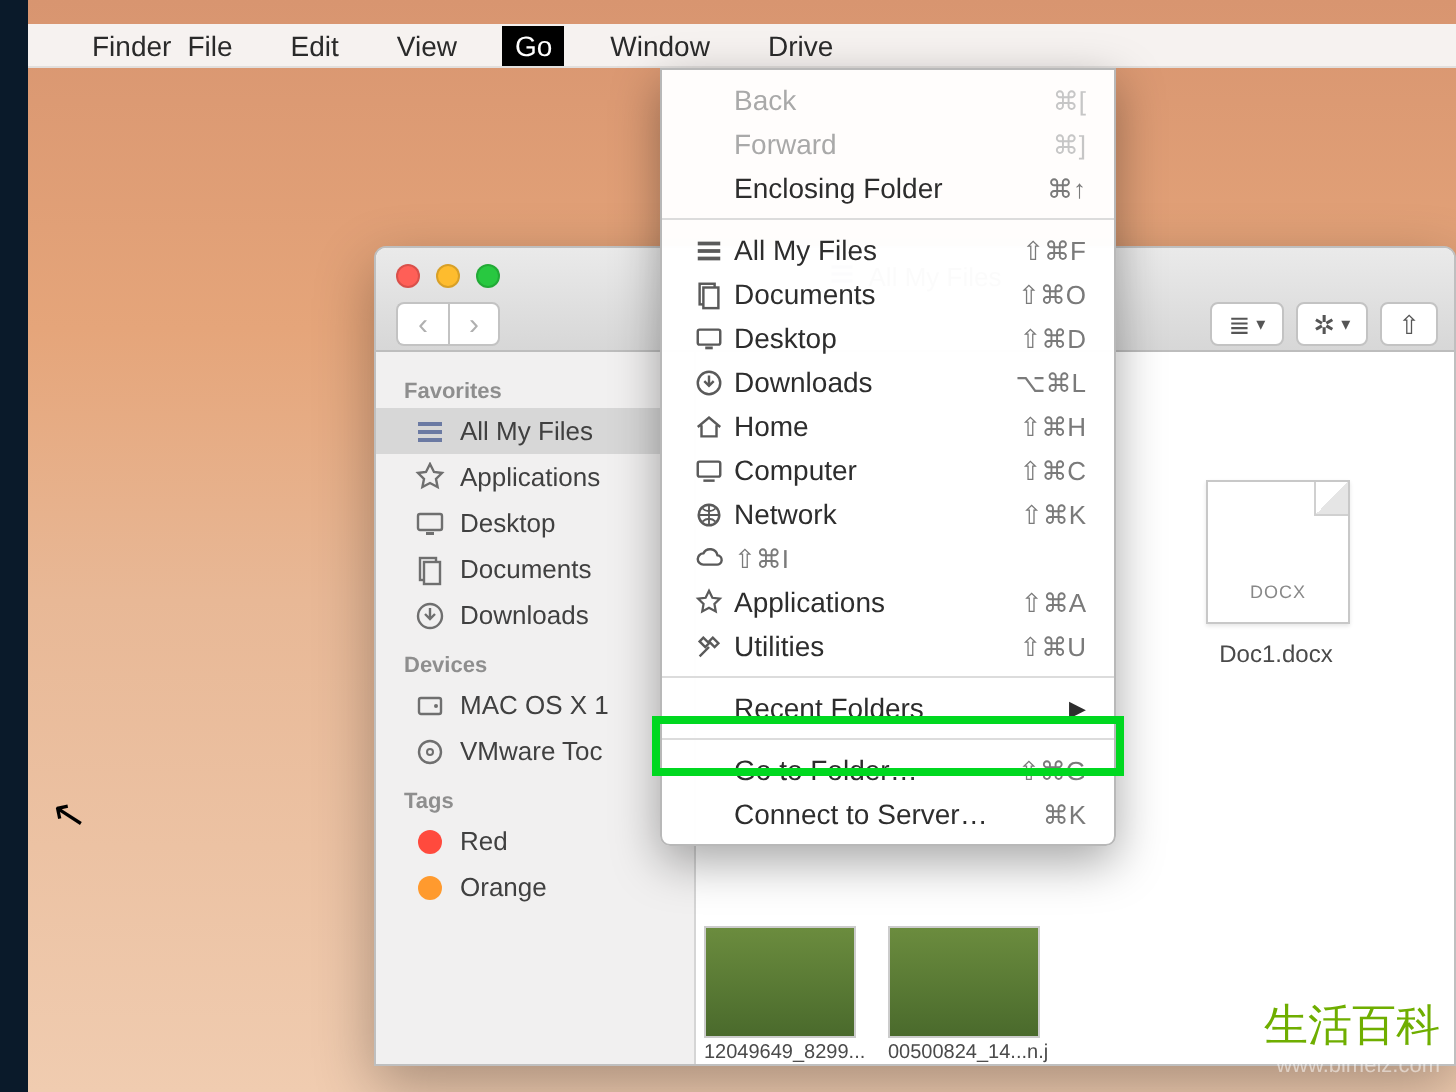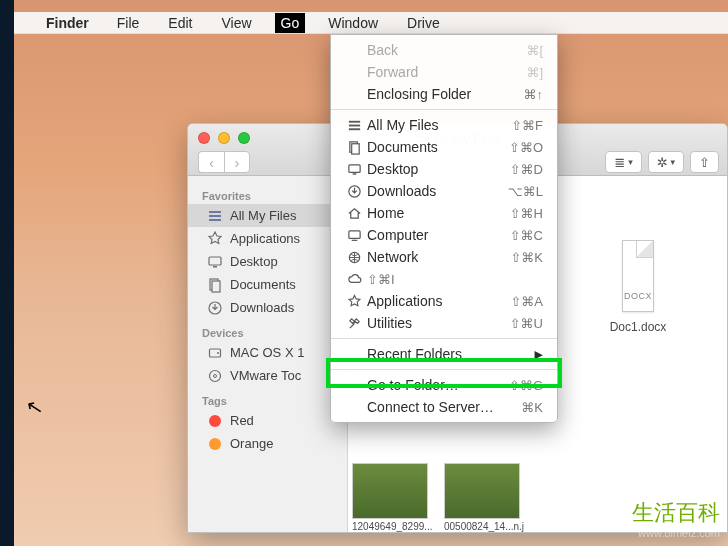--- a/index.html
+++ b/index.html
@@ -1,20 +1,20 @@
 <!DOCTYPE html>
 <html><head>
   <meta charset="utf-8">
   <style>
     * { box-sizing: border-box; margin: 0; padding: 0; font-family: -apple-system, "Helvetica Neue", Helvetica, Arial, sans-serif; }
     body { width: 728px; height: 546px; overflow: hidden; background: linear-gradient(to bottom, #d89570 0%, #e5a57a 30%, #e8b896 55%, #f0ccb0 100%); position: relative; }
     .leftbar { position: absolute; left: 0; top: 0; width: 14px; height: 100%; background: #0a1a2a; }
     .menubar { position: absolute; left: 14px; right: 0; top: 12px; height: 22px; background: rgba(248,248,248,0.94); display: flex; align-items: center; font-size: 14px; font-weight: 500; color: #2a2a2a; border-bottom: 1px solid rgba(0,0,0,0.08); padding-left: 16px; }
     .menubar .apple { font-size: 15px; margin-right: 16px; }
-    .menubar .appname { font-weight: 700; margin-right: 22px; }
+    .menubar .appname { font-weight: 400; margin-right: 2px; }
     .menubar .mitem { margin-right: 17px; padding: 2px 6px; }
     .menubar .mitem.active { background: #000000; color: #fff; }
     .cursor { position: absolute; left: 26px; top: 395px; font-size: 20px; color: #000; transform: rotate(-12deg); }
     .finder { position: absolute; left: 187px; top: 123px; width: 541px; height: 410px; background: #fff; border-radius: 6px 6px 0 0; box-shadow: 0 10px 30px rgba(0,0,0,0.3); overflow: hidden; border: 1px solid #bfbfbf; }
     .titlebar { height: 52px; background: linear-gradient(#eaeaea,#d7d7d7); border-bottom: 1px solid #bdbdbd; position: relative; }
     .traffic { position: absolute; left: 10px; top: 8px; display: flex; gap: 8px; }
     .dot { width: 12px; height: 12px; border-radius: 50%; border: 0.5px solid rgba(0,0,0,0.15); }
     .dot.r { background: #ff5f57; } .dot.y { background: #febc2e; } .dot.g { background: #28c840; }
     .title { position: absolute; top: 6px; left: 0; right: 0; text-align: center; font-size: 13px; color: #444; display:flex; align-items:center; justify-content:center; gap:6px;}
     .navbtns { position: absolute; left: 10px; top: 27px; display: flex; }
@@ -25,21 +25,21 @@
     .tbtn { height: 22px; padding: 0 8px; background: #fff; border: 1px solid #c3c3c3; border-radius: 4px; display: flex; align-items: center; justify-content: center; color: #555; font-size: 13px; gap: 3px;}
     .content { display: flex; height: calc(100% - 52px); justify-content: space-between; }
     .sidebar { width: 160px; background: #f1f0f0; border-right: 1px solid #d5d5d5; padding: 6px 0; font-size: 13px; overflow: hidden; }
     .shead { color: #8e8e8e; font-size: 11px; font-weight: 600; padding: 8px 14px 2px; }
     .sitem { display: flex; align-items: center; padding: 3px 10px 3px 18px; gap: 7px; color: #404040; white-space: nowrap; overflow:hidden;}
     .sitem.selected { background: #d7d7d7; }
     .sicon { width: 17px; height: 17px; display: flex; align-items: center; justify-content: center; flex-shrink: 0; }
     .tagdot { width: 12px; height: 12px; border-radius: 50%; }
     .pane { flex: 1; background: #fff; position: relative; padding: 20px; }
     .fileicon { position: absolute; right: 54px; top: 64px; width: 70px; text-align: center; font-size: 12px; color: #4a4a4a; }
-    .docpage { width: 32px; height: 72px; margin: 0 auto 8px; background: #fff; border: 1px solid #c8c8c8; position: relative; box-shadow: 0 1px 2px rgba(0,0,0,0.1);}
+    .docpage { width: 72px; height: 72px; margin: 0 auto 8px; background: #fff; border: 1px solid #c8c8c8; position: relative; box-shadow: 0 1px 2px rgba(0,0,0,0.1);}
     .docpage::before { content: ""; position: absolute; right: 0; top: 0; width: 16px; height: 16px; background: linear-gradient(135deg, transparent 50%, #e5e5e5 50%); border-left: 1px solid #d0d0d0; border-bottom: 1px solid #d0d0d0;}
     .docpage .ext { position: absolute; bottom: 10px; left: 0; right: 0; text-align: center; font-size: 9px; color: #888; letter-spacing: 0.5px;}
     .thumbs { position: absolute; left: 4px; bottom: 0; display: flex; gap: 12px; }
     .thumb { width: 80px; font-size: 10px; color: #4a4a4a; overflow:hidden;}
     .thumbimg { width: 76px; height: 56px; background: linear-gradient(#6b8c3e,#4a6a2c); border: 1px solid #ccc; margin-bottom: 2px;}
     .menu { position: absolute; left: 330px; top: 34px; width: 228px; background: rgba(255,255,255,0.98); border: 1px solid #b8b8b8; border-radius: 0 0 5px 5px; box-shadow: 0 8px 24px rgba(0,0,0,0.35); font-size: 14px; color: #2d2d2d; padding: 4px 0; }
     .mrow { display: flex; align-items: center; padding: 2px 14px 2px 14px; height: 22px; white-space: nowrap; }
     .mrow.dis { color: #a9a9a9; }
     .mrow .micon { width: 18px; display: inline-flex; align-items:center; justify-content:center; margin-right: 4px; flex-shrink:0; }
     .mrow .mlabel { flex: 1; }

